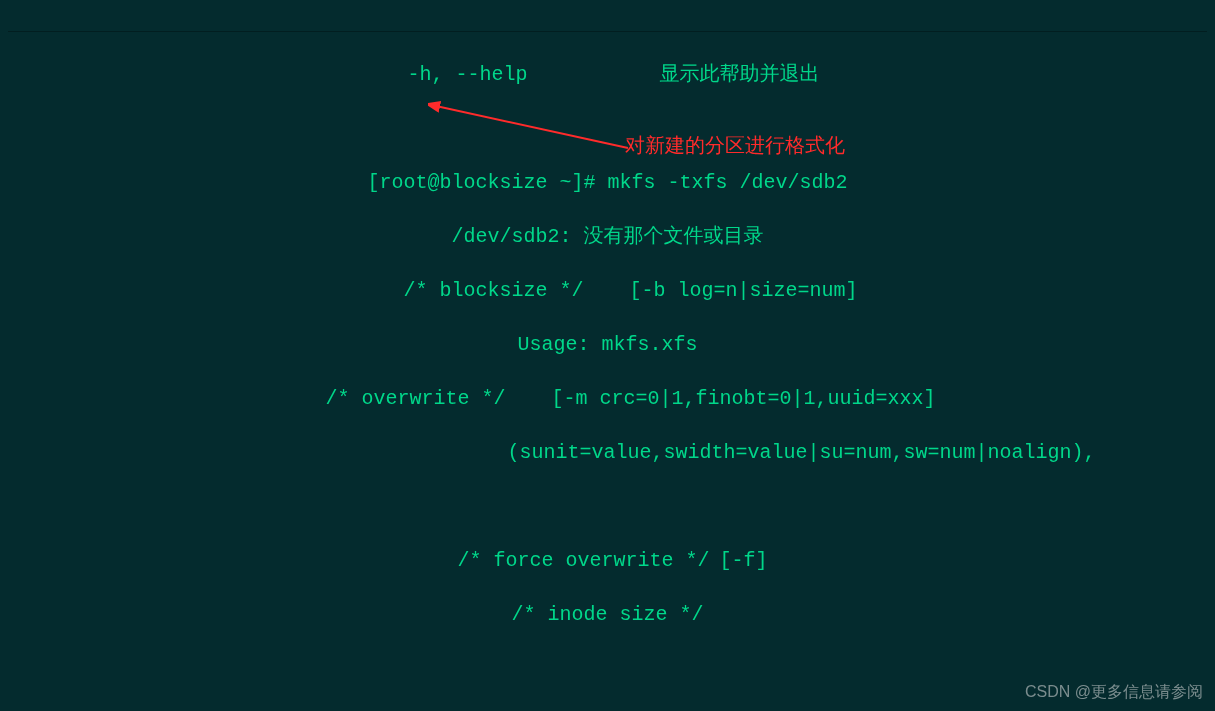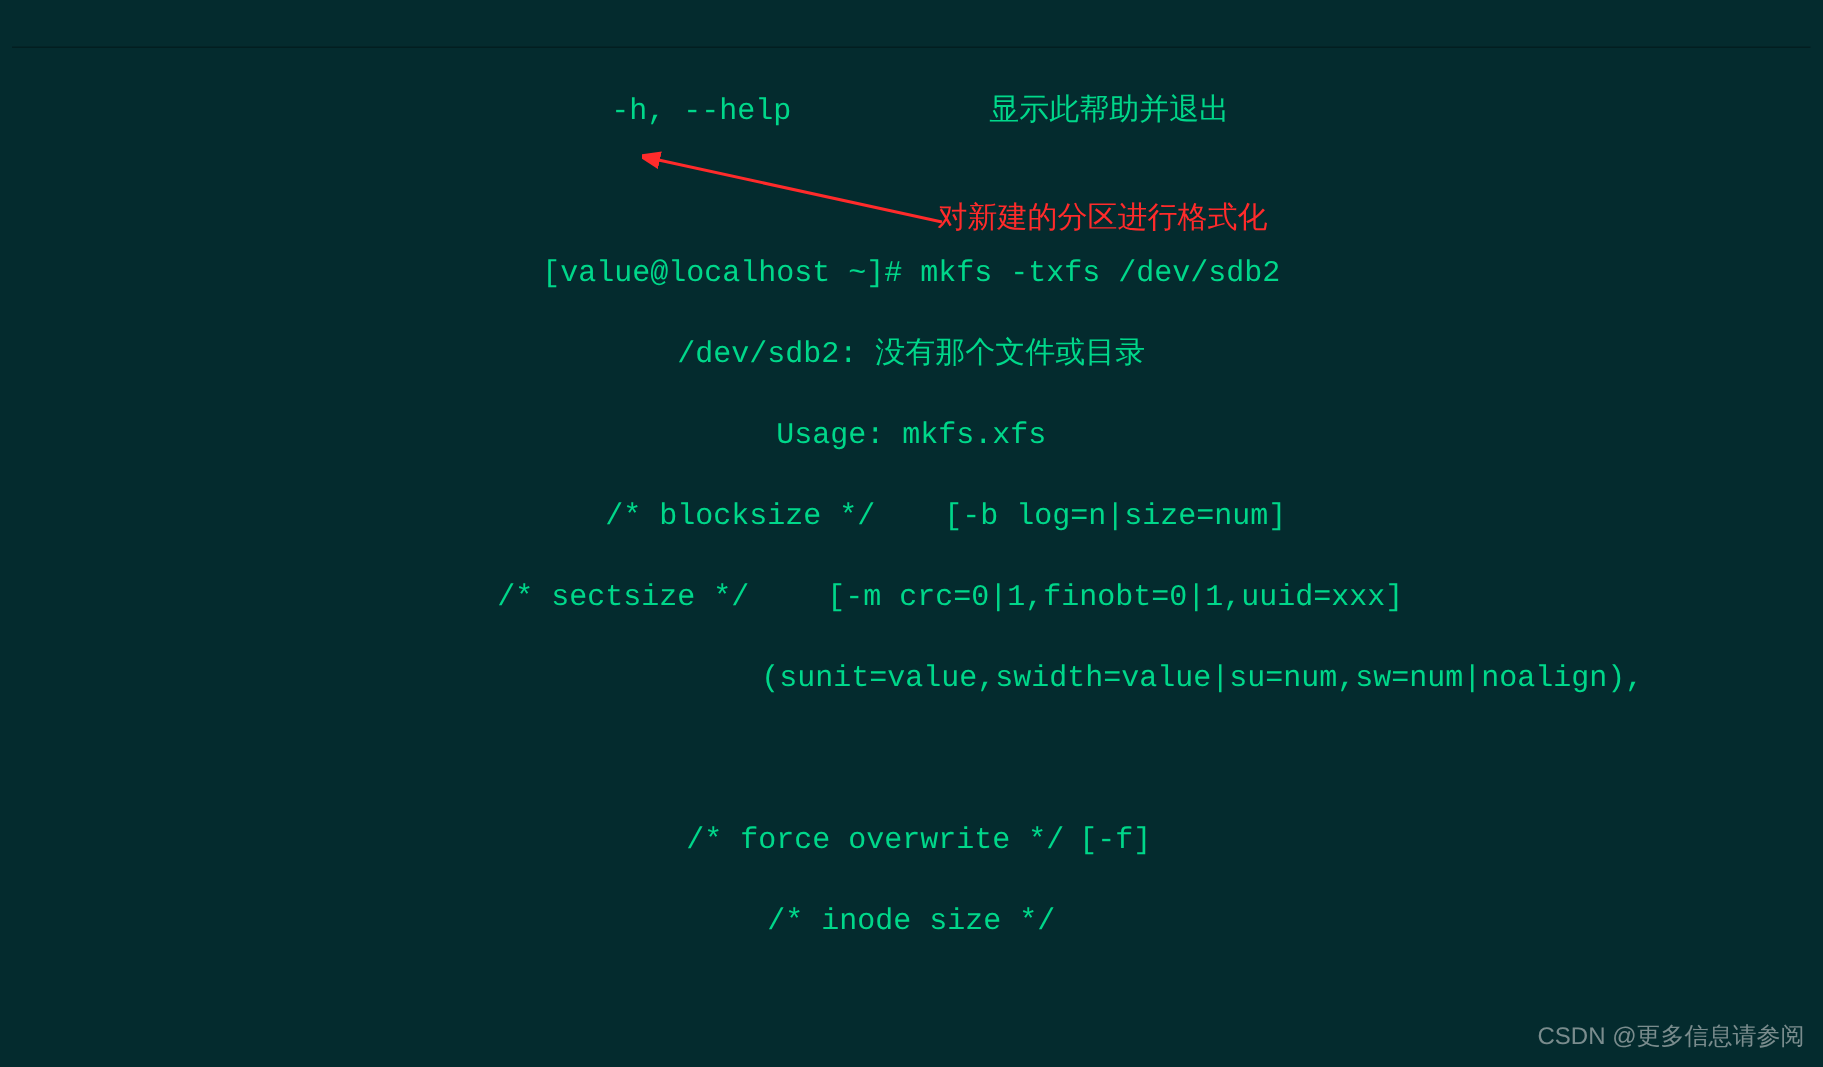--- a/index.html
+++ b/index.html
@@ -55,25 +55,25 @@
     margin-bottom: 2px;
   }
 </style>
 </head>
 <body>
 
 <div class="terminal">
 <div class="hr-top"></div>
 <span class="line"><span> -h, --help</span>           <span>显示此帮助并退出</span></span>
 <span class="line"> </span>
-<span class="line"><span>[value@localhost ~]# </span><span>mkfs -txfs /dev/sdb2</span></span>
+<span class="line"><span>[root@blocksize ~]# </span><span>mkfs -txfs /dev/sdb2</span></span>
 <span class="line">/dev/sdb2: 没有那个文件或目录</span>
+<span class="line"><span class="col-left">/* blocksize */</span><span>[-b log=n|size=num]</span></span>
 <span class="line">Usage: mkfs.xfs</span>
-<span class="line"><span class="col-left">/* blocksize */</span><span>[-b log=n|size=num]</span></span>
-<span class="line"><span class="col-left">/* sectsize */</span><span>[-m crc=0|1,finobt=0|1,uuid=xxx]</span></span>
+<span class="line"><span class="col-left">/* overwrite */</span><span>[-m crc=0|1,finobt=0|1,uuid=xxx]</span></span>
 <span class="line"><span class="indent-deep"> </span><span>    (sunit=value,swidth=value|su=num,sw=num|noalign),</span></span>
 <span class="line"><span class="indent-deep"> </span></span>
 <span class="line"><span class="col-left">/* force overwrite */</span><span>[-f]</span></span>
 <span class="line"><span class="col-left">/* inode size */</span></span>
 
 
 
 
 
 

